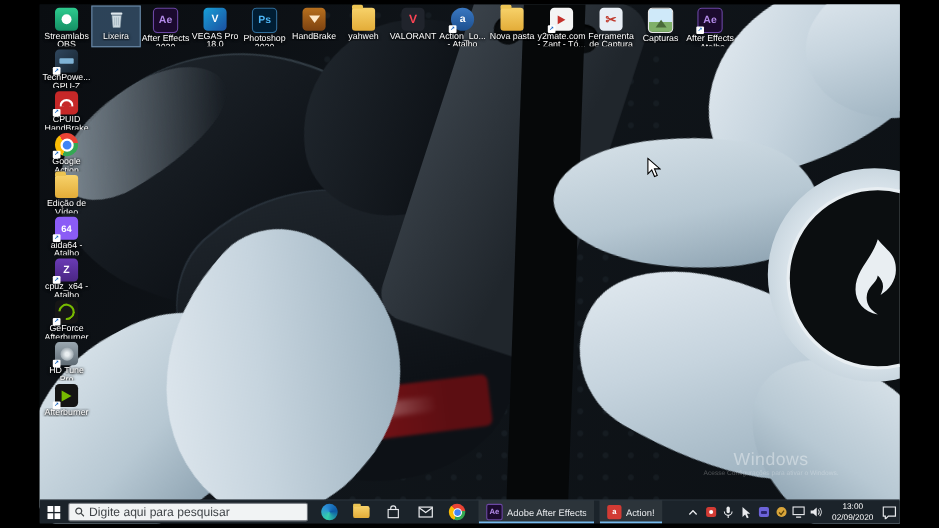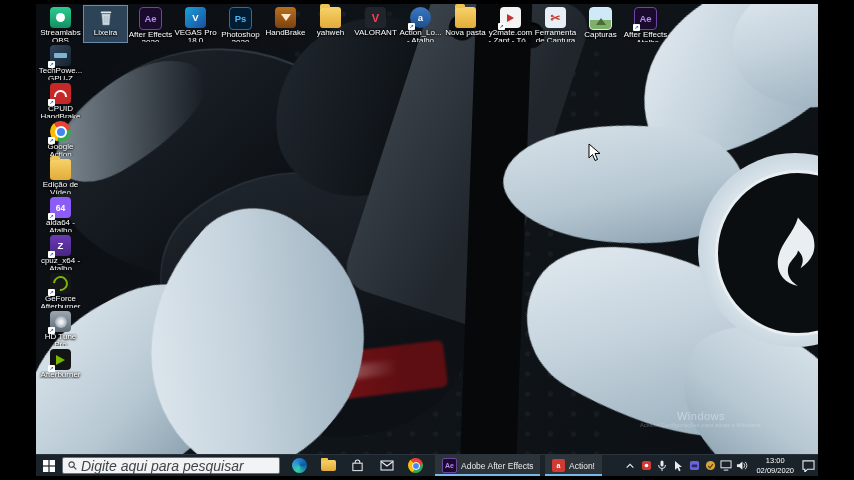--- a/index.html
+++ b/index.html
@@ -22,21 +22,21 @@
   .bar{position:absolute;left:432px;top:-10px;width:56px;height:492px;transform:rotate(2deg);background:#060809;}
   .ring{position:absolute;left:662px;top:149px;width:194px;height:194px;border-radius:50%;
     background:radial-gradient(circle,#dbe5ec 55%,#a9bcc8 100%);filter:blur(.5px);}
   .hub{position:absolute;left:679px;top:166px;width:160px;height:160px;border-radius:50%;
     background:#0b0e10;border:3px solid #e8eef2;display:flex;align-items:center;justify-content:center;}
   .redpart{position:absolute;left:224px;top:347px;width:186px;height:47px;transform:rotate(-7deg);
     background:linear-gradient(90deg,#8a1519,#5c0e12 80%);border-radius:6px;filter:blur(1.3px);}
   .redpart i{position:absolute;left:28px;top:14px;width:110px;height:14px;display:block;
     background:linear-gradient(90deg,transparent,rgba(255,255,255,.35),transparent);filter:blur(2px);}
   #watermark{position:absolute;left:560px;top:406px;width:210px;text-align:center;z-index:3;}
-  #watermark .w1{font-size:11px;color:rgba(255,255,255,.38);letter-spacing:.5px;}
+  #watermark .w1{font-size:16px;color:rgba(255,255,255,.38);letter-spacing:.5px;}
   #watermark .w2{font-size:6px;color:rgba(255,255,255,.26);}
   
   #top-icons{position:absolute;left:2px;top:1px;display:flex;z-index:5;}
   #left-icons{position:absolute;left:2px;top:39px;display:flex;flex-direction:column;z-index:5;}
   .dicon{width:45px;height:38px;display:flex;flex-direction:column;align-items:center;padding-top:1px;
     box-sizing:border-box;border:1px solid transparent;}
   .dicon.sel{background:rgba(110,165,220,.35);border:1px solid rgba(160,200,240,.55);}
   .ic{width:21px;height:21px;border-radius:4px;display:flex;align-items:center;justify-content:center;
     font:700 9.5px "Liberation Sans",sans-serif;position:relative;flex:none;}
   .dlabel{margin-top:1px;font-size:8px;line-height:1.06;color:#fff;text-align:center;width:45px;
@@ -79,21 +79,21 @@
   .ic-hwinfo{background:linear-gradient(#2f6fc0,#1b4f9e);}
   .chip{width:10px;height:10px;background:#e0cba0;border:1px solid #8a7550;}
   .ic-afterburner{background:#141414;}
   .jet{width:0;height:0;border-top:5px solid transparent;border-bottom:5px solid transparent;border-left:9px solid #76b900;}
   
   #taskbar{position:absolute;left:0;bottom:0;width:782px;height:21px;background:#1b232a;z-index:10;
     display:flex;align-items:center;box-shadow:0 -1px 0 #2b343c;}
   .start{width:26px;height:21px;display:flex;align-items:center;justify-content:center;flex:none;}
   .searchbox{width:206px;height:15px;background:#f1f3f4;border:1px solid #6d7278;border-radius:2px;
     display:flex;align-items:center;gap:4px;padding:0 5px;margin-right:5px;flex:none;}
-  .searchbox span{font-size:14px;color:#414549;white-space:nowrap;font-style:italic;}
+  .searchbox span{font-size:11px;color:#414549;white-space:nowrap;}
   .tbic{width:29px;height:21px;display:flex;align-items:center;justify-content:center;flex:none;}
   .tb-circle{width:15px;height:15px;border-radius:50%;}
   .tb-edge{background:conic-gradient(from 200deg,#35d0aa,#2c8fd8,#0c59a4,#35d0aa);}
   .tb-chrome{background:conic-gradient(from -40deg,#ea4335 0 120deg,#34a853 0 240deg,#fbbc05 0 360deg);
     display:flex;align-items:center;justify-content:center;}
   .tb-chrome i{width:6px;height:6px;border-radius:50%;background:#4285f4;border:1.5px solid #fff;}
   .tb-folder{width:15px;height:11px;background:linear-gradient(#f7d26a,#e3ac38);border-radius:1px 2px 2px 2px;position:relative;}
   .tb-folder:before{content:"";position:absolute;top:-2px;left:0;width:7px;height:3px;background:#ecc453;border-radius:1px 1px 0 0;}
   .task{height:21px;display:flex;align-items:center;gap:4px;padding:0 7px;margin-left:5px;
     background:rgba(255,255,255,.08);box-shadow:inset 0 -2px 0 #76b9ed;flex:none;}

